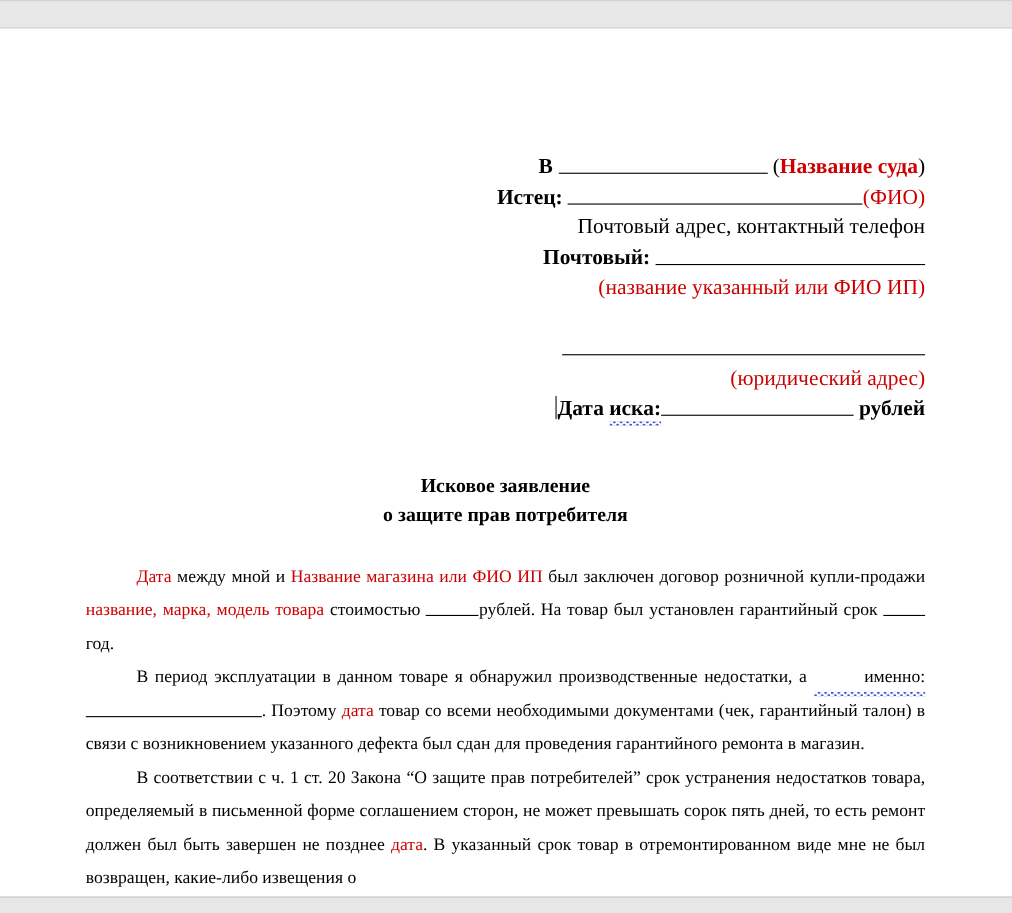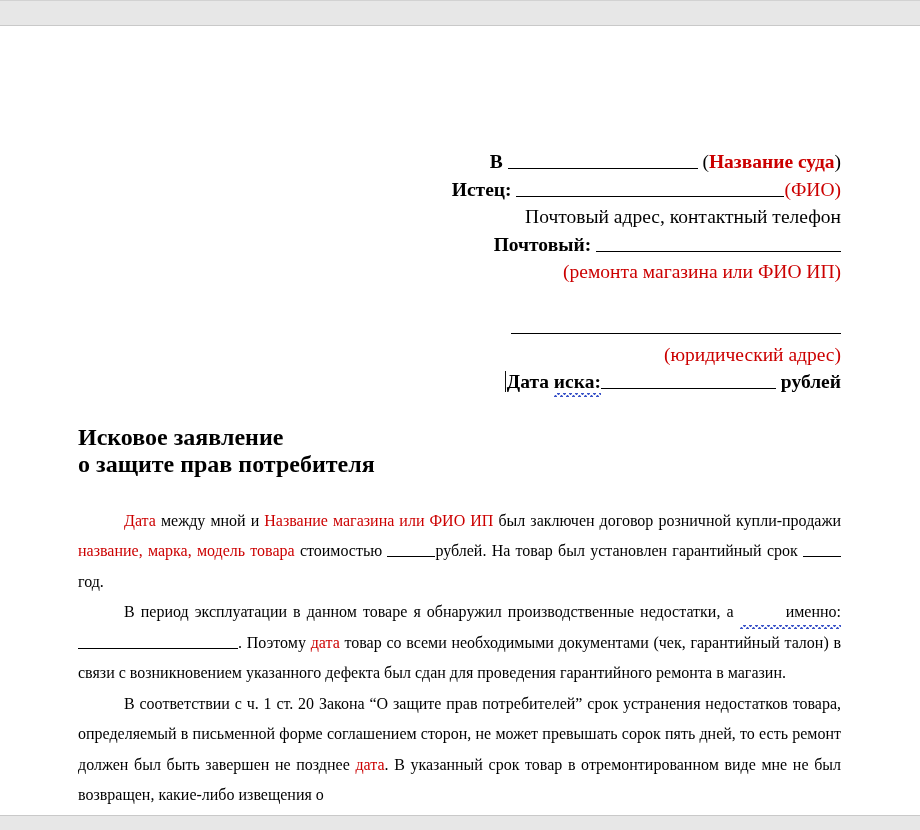--- a/index.html
+++ b/index.html
@@ -37,21 +37,21 @@
   .gap-bar.bottom {
     top: 815px;
     height: 15px;
     border-top: 1px solid #c9c9c9;
     box-sizing: border-box;
   }
 
   
   #page {
     position: absolute;
-    top: 36px;
+    top: 26px;
     left: 0;
     width: 920px;
     height: 789px;
     background: #ffffff;
     box-sizing: border-box;
   }
 
   
   .doc {
     position: absolute;
@@ -127,23 +127,24 @@
     display: inline-block;
     width: 0;
     border-left: 1.6px solid #111;
     height: 1.05em;
     vertical-align: -0.2em;
     margin-right: 1px;
   }
 
   
   .title-block {
-    margin-top: 28px;
+    margin-top: 42px;
+    text-align: center;
     font-weight: bold;
-    font-size: 24px;
+    font-size: 18px;
     line-height: 27px;
   }
 
   
   .body-block {
     margin-top: 28px;
   }
   p.para {
     margin: 0;
     text-align: justify;
@@ -177,21 +178,21 @@
           <span class="blank w3"></span><span class="red">(</span><span class="red">ФИО</span><span class="red">)</span>
         </div>
 
         <div class="hline">Почтовый адрес, контактный телефон</div>
 
         <div class="hline">
           <b class="lbl">Почтовый:</b>
           <span class="blank w2"></span>
         </div>
 
-        <div class="hline red">(ремонта магазина или ФИО ИП)</div>
+        <div class="hline red">(название указанный или ФИО ИП)</div>
 
         <div class="hline" style="height:27.5px;"></div>
 
         <div class="hline">
           <span class="blank w4"></span>
         </div>
 
         <div class="hline red">(юридический адрес)</div>
 
         <div class="hline">

